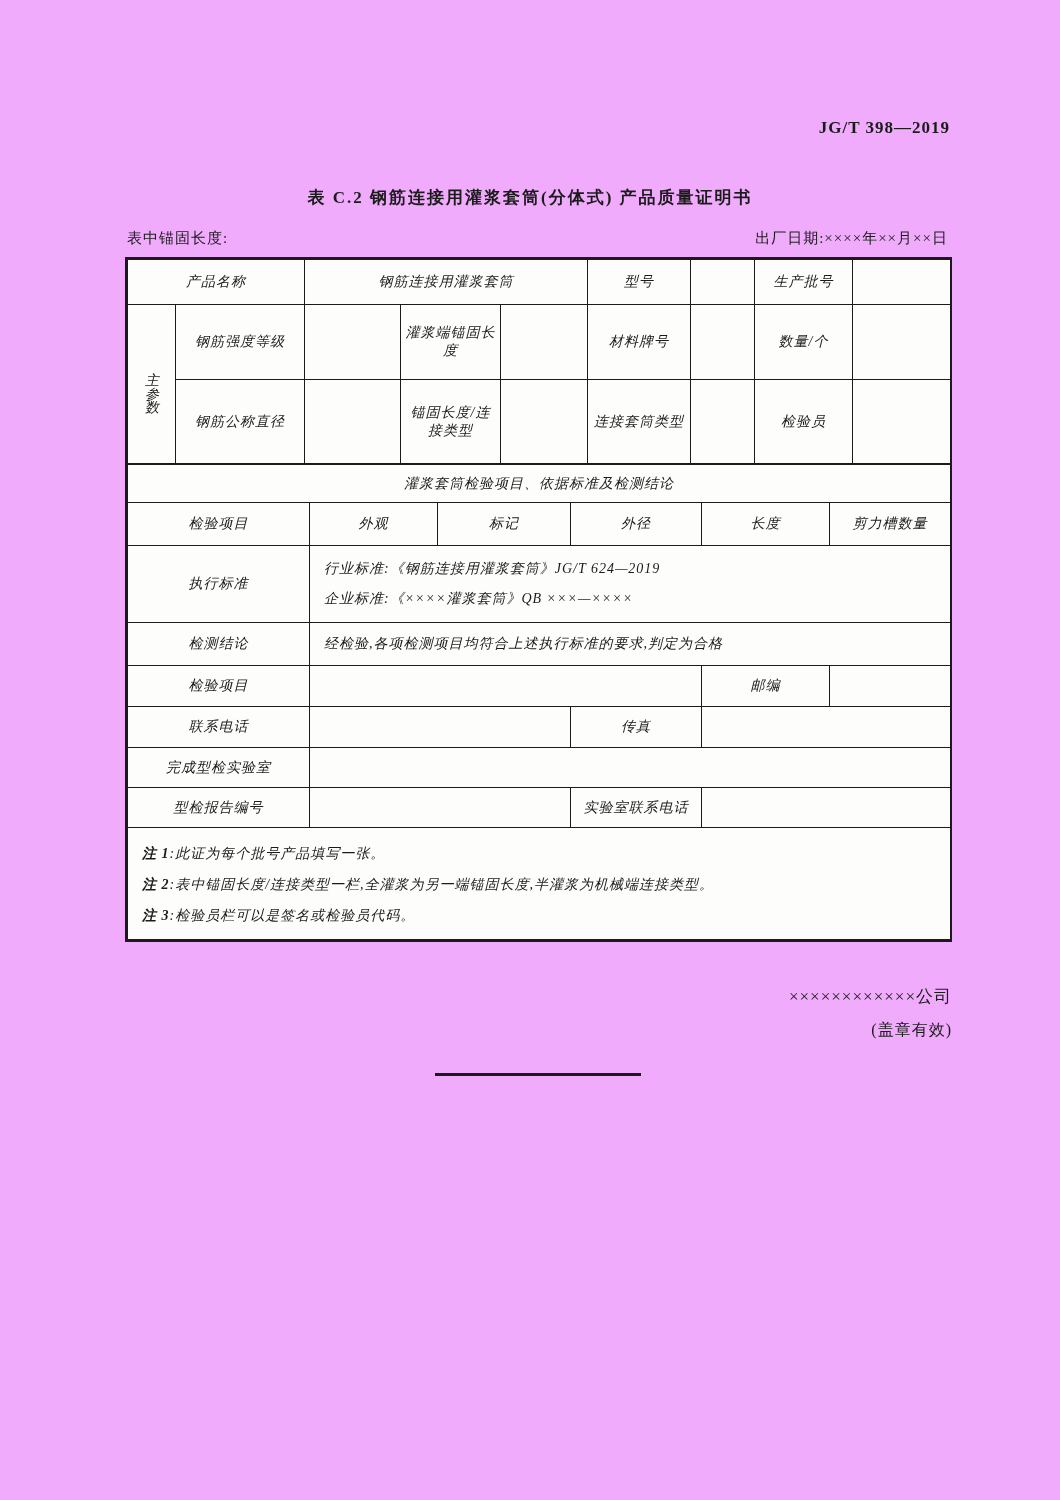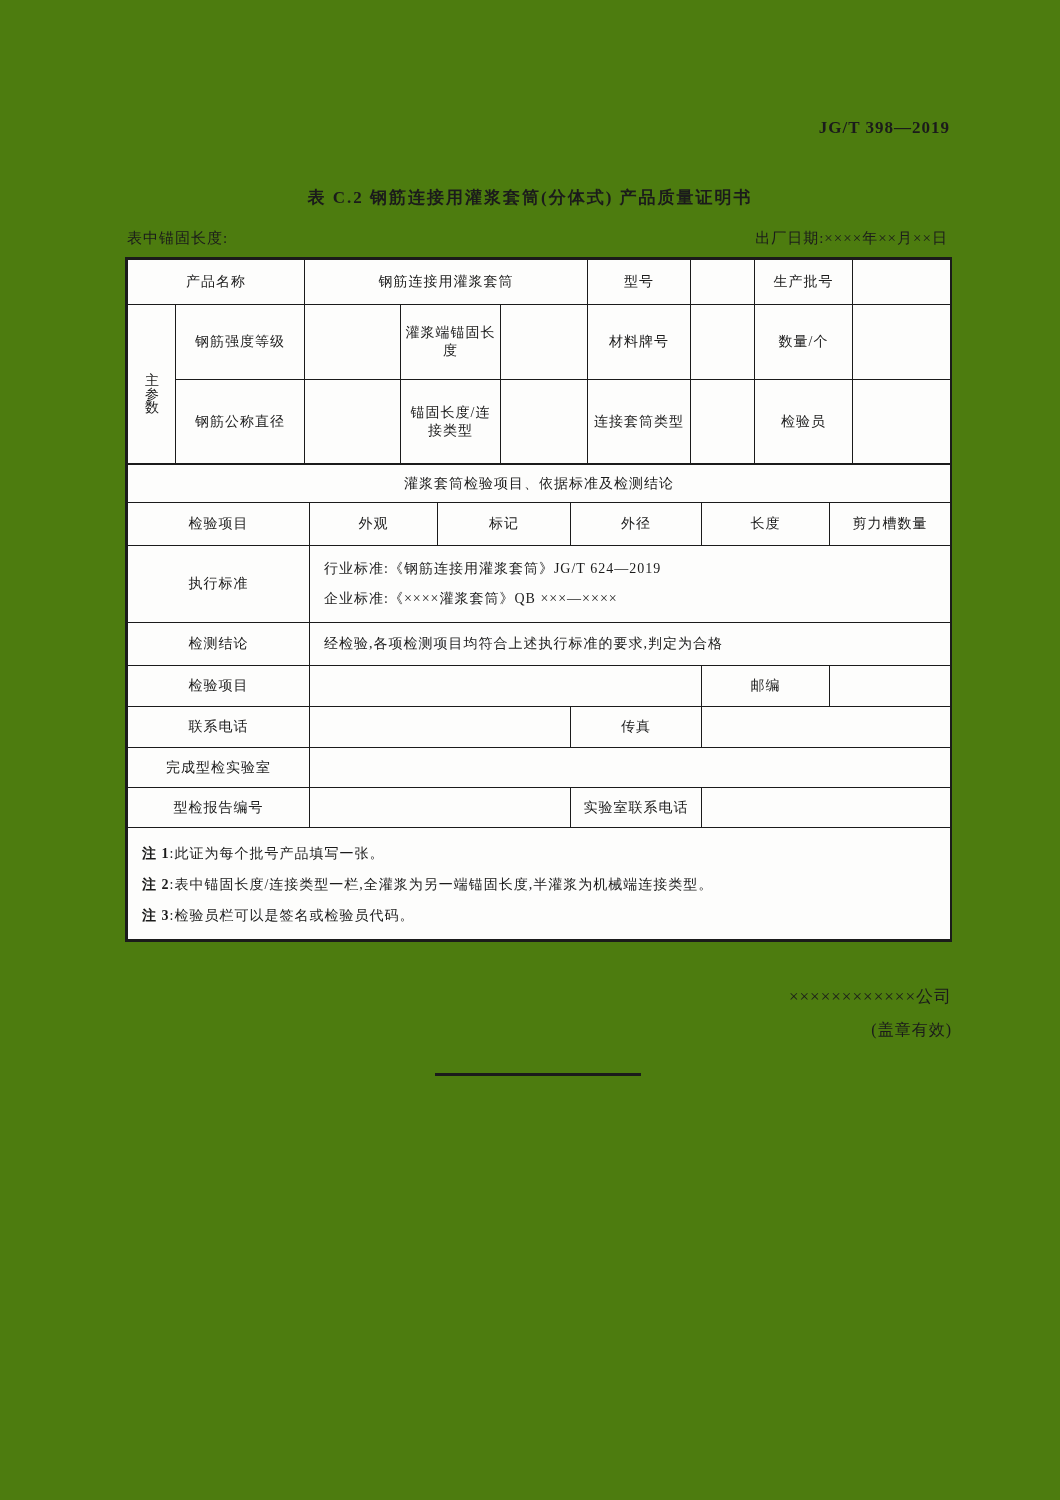--- a/index.html
+++ b/index.html
@@ -1,20 +1,20 @@
 <!DOCTYPE html>
 <html><head>
 <meta charset="utf-8">
 <style>
   html,body{margin:0;padding:0;background:#e8e8e8;}
   .page{
     position:relative;
     width:1060px;height:1500px;
     margin:0 auto;
-    background:#4d7c0f;
+    background:#f0abfc;
     font-family:"Liberation Serif","DejaVu Serif",serif;
     color:#1b1b1b;
     overflow:hidden;
   }
   .std-code{
     position:absolute;top:118px;right:110px;
     font-size:17px;font-weight:bold;letter-spacing:1px;
   }
   .doc-title{
     position:absolute;top:186px;left:0;width:100%;
@@ -28,20 +28,21 @@
   .table-wrap{
     position:absolute;top:257px;left:125px;width:823px;
     border:2px solid #1b1b1b;background:#fdfdfc;
   }
   table{width:100%;border-collapse:collapse;table-layout:fixed;}
   td{
     border:1px solid #1b1b1b;
     font-size:14px;text-align:center;vertical-align:middle;
     padding:2px 4px;letter-spacing:1px;
     overflow:hidden;
+    font-style:italic;
   }
   td.left{text-align:left;padding-left:14px;}
   .std-lines div{line-height:30px;}
   .vert-label{
     writing-mode:vertical-lr;text-orientation:upright;
     display:inline-block;letter-spacing:14px;font-size:14px;
   }
   .notes-cell{padding:10px 0 8px 32px;}
   .note-line{line-height:31px;text-align:left;font-size:14px;letter-spacing:1px;}
   .note-label{font-weight:bold;}

